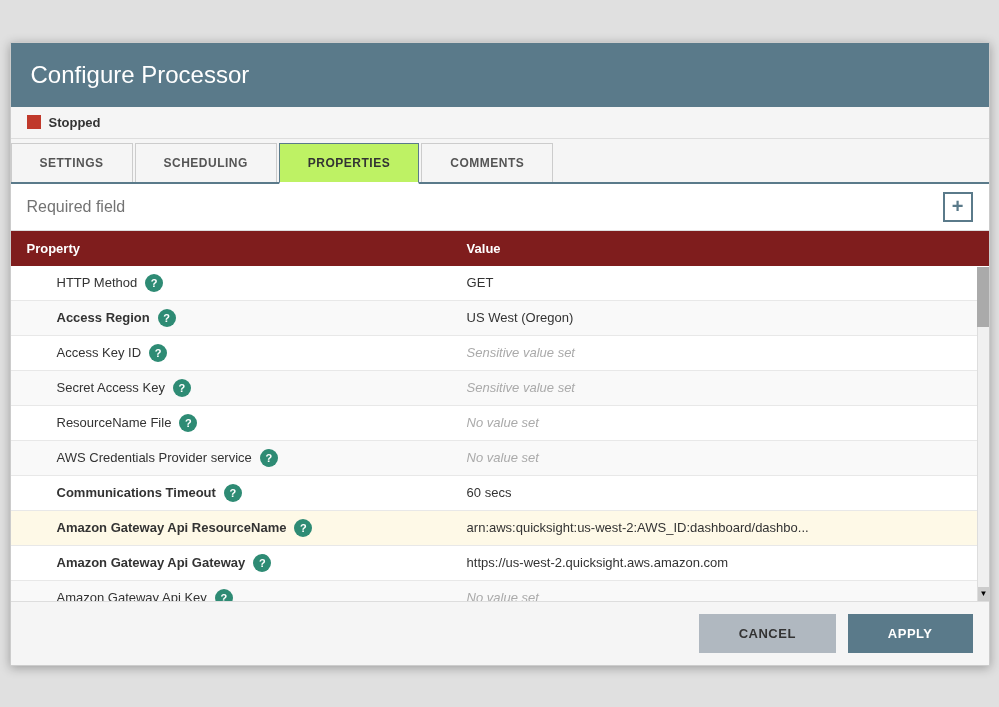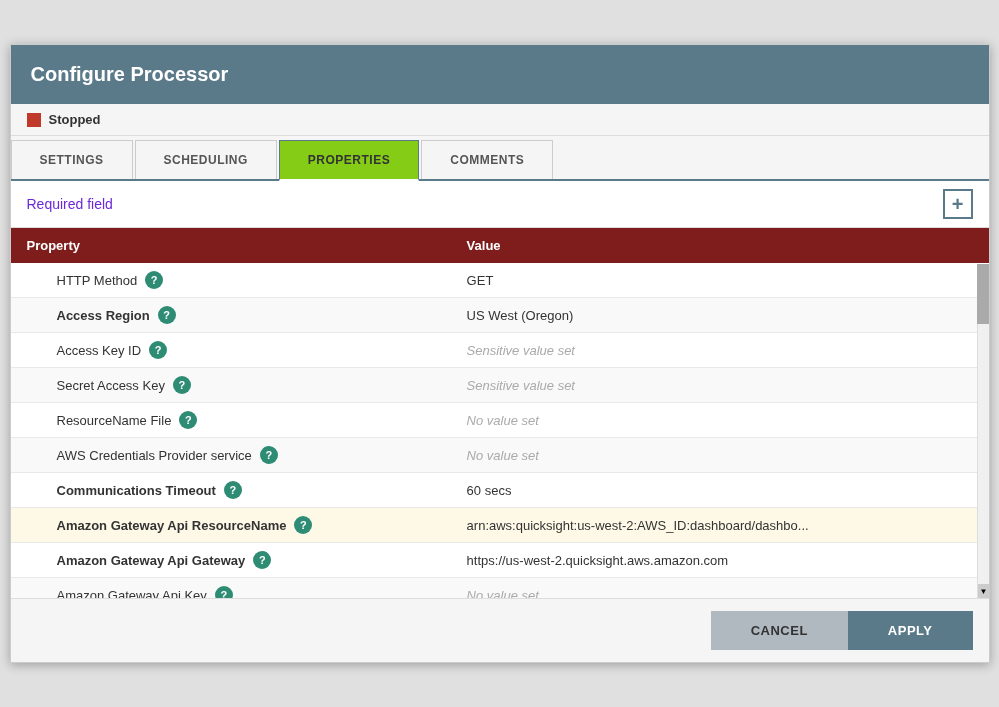--- a/index.html
+++ b/index.html
@@ -17,22 +17,22 @@
     .dialog {
       width: 980px;
       background: #fff;
       border: 1px solid #ccc;
       box-shadow: 0 2px 10px rgba(0,0,0,0.3);
     }
     .dialog-header {
       background: #5a7a8a;
       color: #fff;
       padding: 18px 20px;
-      font-size: 20px;
-      font-weight: bold;
+      font-size: 24px;
+      font-weight: normal;
     }
     .status-bar {
       background: #f5f5f5;
       padding: 8px 16px;
       display: flex;
       align-items: center;
       gap: 8px;
       border-bottom: 1px solid #ddd;
     }
     .status-indicator {
@@ -58,36 +58,36 @@
       font-weight: bold;
       color: #555;
       border: 1px solid #ccc;
       border-bottom: none;
       background: #f5f5f5;
       letter-spacing: 0.5px;
       margin-right: 2px;
       margin-top: 4px;
     }
     .tab.active {
-      background: #84cc16;
+      background: #bef264;
       color: #333;
       border-color: #5a7a8a;
       border-bottom: 2px solid #fff;
       margin-bottom: -2px;
     }
     .required-field-bar {
       display: flex;
       justify-content: space-between;
       align-items: center;
       padding: 8px 16px;
       border-bottom: 1px solid #ddd;
     }
     .required-field-text {
-      font-size: 14px;
-      color: #6d28d9;
+      font-size: 16px;
+      color: #737373;
     }
     .add-btn {
       width: 30px;
       height: 30px;
       background: #fff;
       border: 2px solid #5a7a8a;
       color: #5a7a8a;
       font-size: 20px;
       cursor: pointer;
       display: flex;
@@ -184,21 +184,21 @@
       justify-content: center;
       font-size: 8px;
       cursor: pointer;
     }
     .dialog-footer {
       display: flex;
       justify-content: flex-end;
       padding: 12px 16px;
       border-top: 1px solid #ddd;
       background: #f5f5f5;
-      gap: 0;
+      gap: 12px;
     }
     .btn-cancel {
       padding: 12px 40px;
       background: #b0b8c0;
       color: #333;
       border: none;
       font-size: 13px;
       font-weight: bold;
       cursor: pointer;
       letter-spacing: 0.5px;

